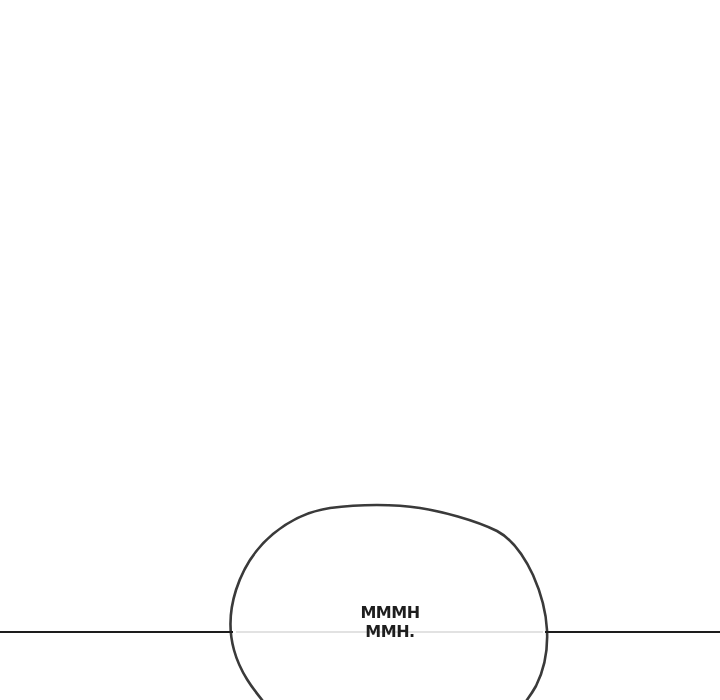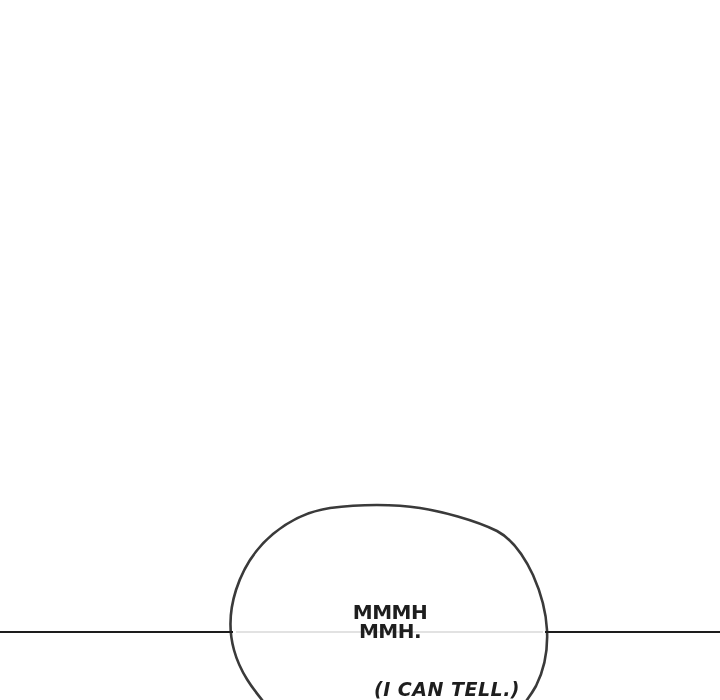--- a/index.html
+++ b/index.html
@@ -20,21 +20,21 @@
     top: 0;
     left: 0;
   }
   .bubble-text {
     position: absolute;
     left: 390px;
     top: 603px;
     transform: translateX(-50%);
     text-align: center;
     color: var(--ink, #1e1e1e);
-    font-size: 20px;
+    font-size: 16px;
     font-weight: bold;
     line-height: 19px;
     letter-spacing: -0.5px;
     white-space: nowrap;
   }
   .caption {
     position: absolute;
     left: 447px;
     top: 678px;
     transform: translateX(-50%);
@@ -69,15 +69,14 @@
 
     <line x1="0" y1="632" x2="233" y2="632" stroke-width="2.2" stroke="#1d1d1d"></line>
     <line x1="545" y1="632" x2="720" y2="632" stroke-width="2.2" stroke="#1d1d1d"></line>
   </svg>
 
   <div class="bubble-text">
     <div>MMMH</div>
     <div>MMH.</div>
   </div>
 
-  <div class="caption">(I CAN TELL.)</div>
 
 </div>
 
 </body></html>

